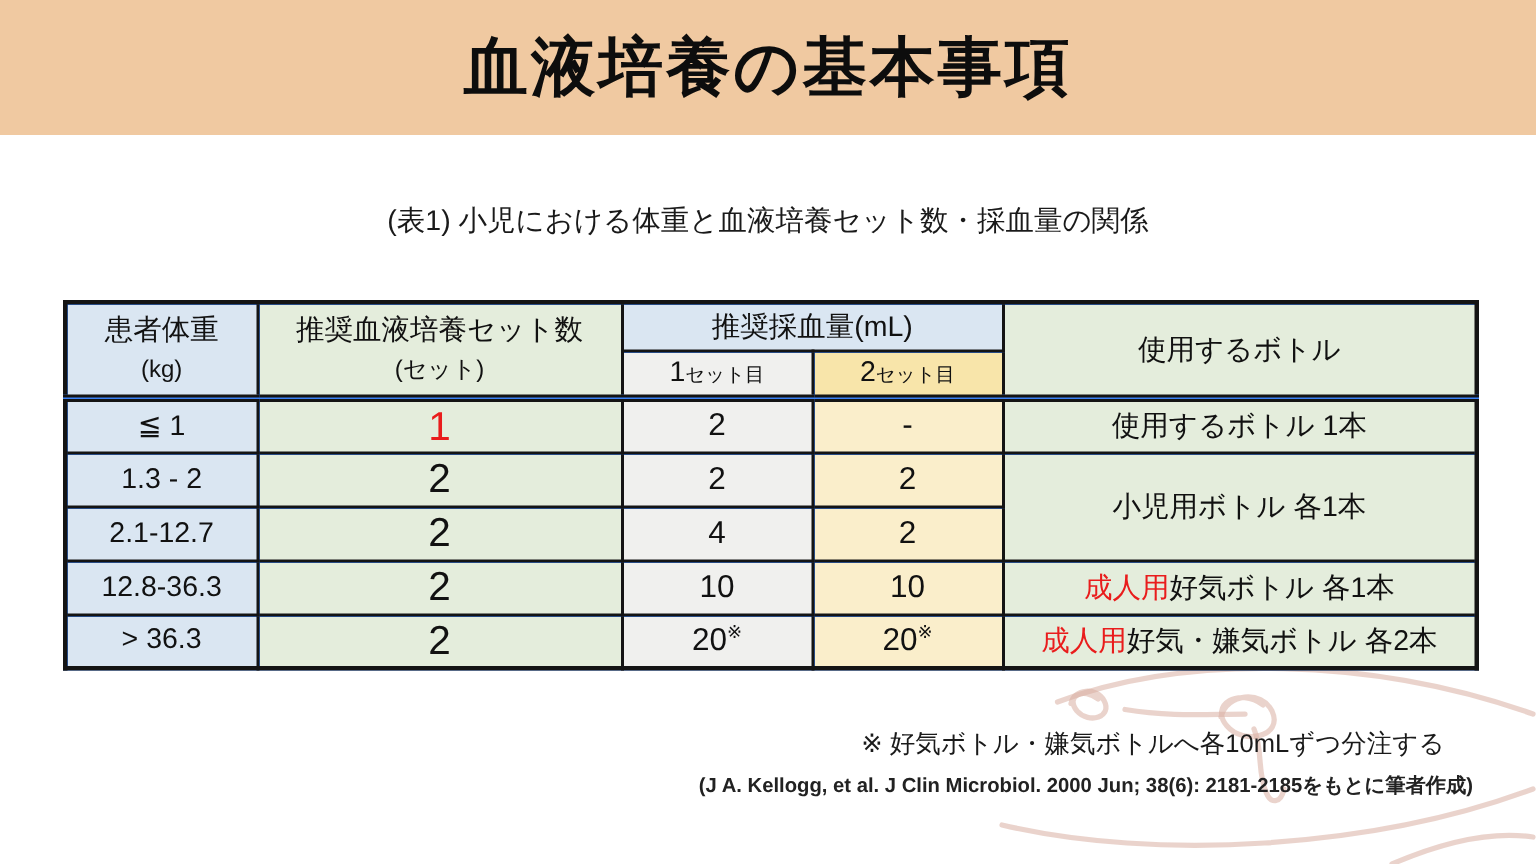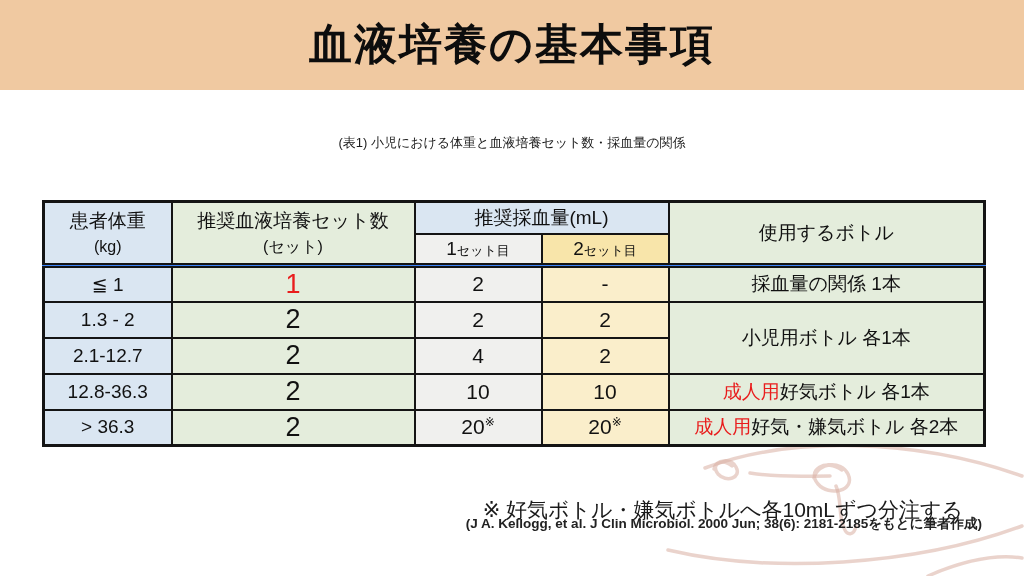--- a/index.html
+++ b/index.html
@@ -13,21 +13,21 @@
     position:absolute;left:0;top:0;width:1024px;height:90px;
     background:var(--banner_bg,#f0c9a1);
     display:flex;align-items:center;justify-content:center;
     z-index:2;
   }
   .banner .title{
     font-size:43px;font-weight:bold;letter-spacing:2px;color:#0d0d0d;
   }
   .subtitle{
     position:absolute;left:0;top:134px;width:1024px;
-    text-align:center;font-size:13px;color:#1a1a1a;z-index:2;
+    text-align:center;font-size:19px;color:#1a1a1a;z-index:2;
   }
   .tablewrap{position:absolute;left:42px;top:200px;z-index:2;}
   table.bc{
     border-collapse:collapse;table-layout:fixed;
     border:3px solid var(--border,#141414);
     background:#3b82f6;
   }
   table.bc th,table.bc td{
     border:2px solid var(--border,#141414);
     padding:0 4px;text-align:center;vertical-align:middle;
@@ -49,21 +49,21 @@
   .subset-txt{font-size:13px;}
   td.weight{font-size:19px;text-align:left;padding-left:7px;}
   td.sets{font-size:27px;}
   td.sets.red{color:var(--red,#e91c1c);}
   td.vol{font-size:21px;}
   td.vol sup{font-size:12px;vertical-align:super;line-height:0;}
   td.bottle{font-size:19px;}
   td.bottle .red-prefix{color:var(--red,#e91c1c);}
   .footnote{
     position:absolute;top:484px;right:61px;
-    font-size:21px;color:#1a1a1a;text-align:right;z-index:2;margin-top:12px;
+    font-size:17px;color:#1a1a1a;text-align:right;z-index:2;
   }
   .citation{
     position:absolute;top:515px;right:42px;
     font-size:13.5px;color:#222;text-align:right;z-index:2;font-weight:bold;
   }
   .watermark{
     position:absolute;left:660px;top:378px;width:364px;height:198px;
     z-index:1;pointer-events:none;
   }
 </style>
@@ -113,21 +113,21 @@
     <tr class="hrow2">
       <th class="bg-gray hdr-sep"><span class="subset-num">1</span><span class="subset-txt">セット目</span></th>
       <th class="bg-yellowh hdr-sep"><span class="subset-num">2</span><span class="subset-txt">セット目</span></th>
     </tr>
 
     <tr class="brow">
       <td class="weight bg-blue">≦ 1</td>
       <td class="sets red bg-green">1</td>
       <td class="vol bg-gray">2</td>
       <td class="vol bg-yellow">-</td>
-      <td class="bottle bg-green"><span class="red-prefix"></span><span>採血量の関係 1本</span></td>
+      <td class="bottle bg-green"><span class="red-prefix"></span><span>使用するボトル 1本</span></td>
     </tr>
     <tr class="brow">
       <td class="weight bg-blue">1.3 - 2</td>
       <td class="sets bg-green">2</td>
       <td class="vol bg-gray">2</td>
       <td class="vol bg-yellow">2</td>
       <td rowspan="2" class="bottle bg-green"><span class="red-prefix"></span><span>小児用ボトル 各1本</span></td>
     </tr>
     <tr class="brow">
       <td class="weight bg-blue">2.1-12.7</td>

